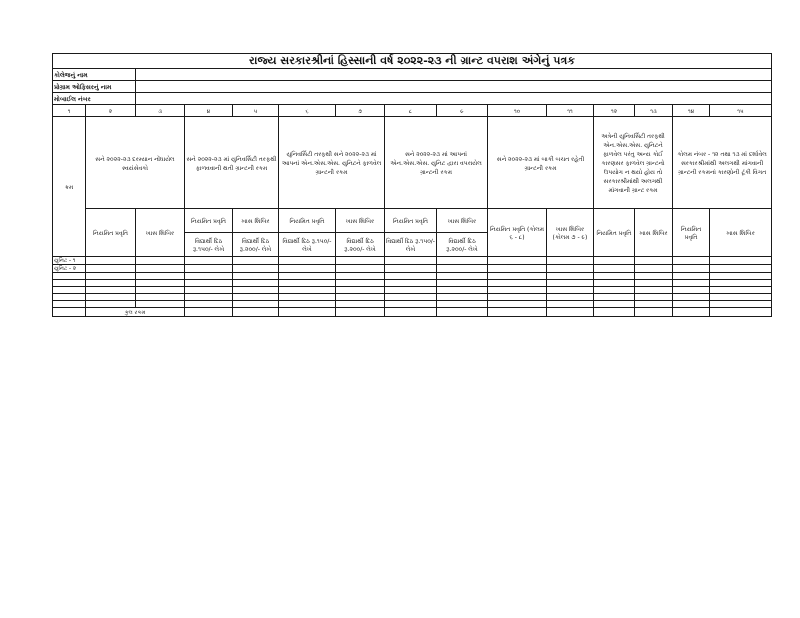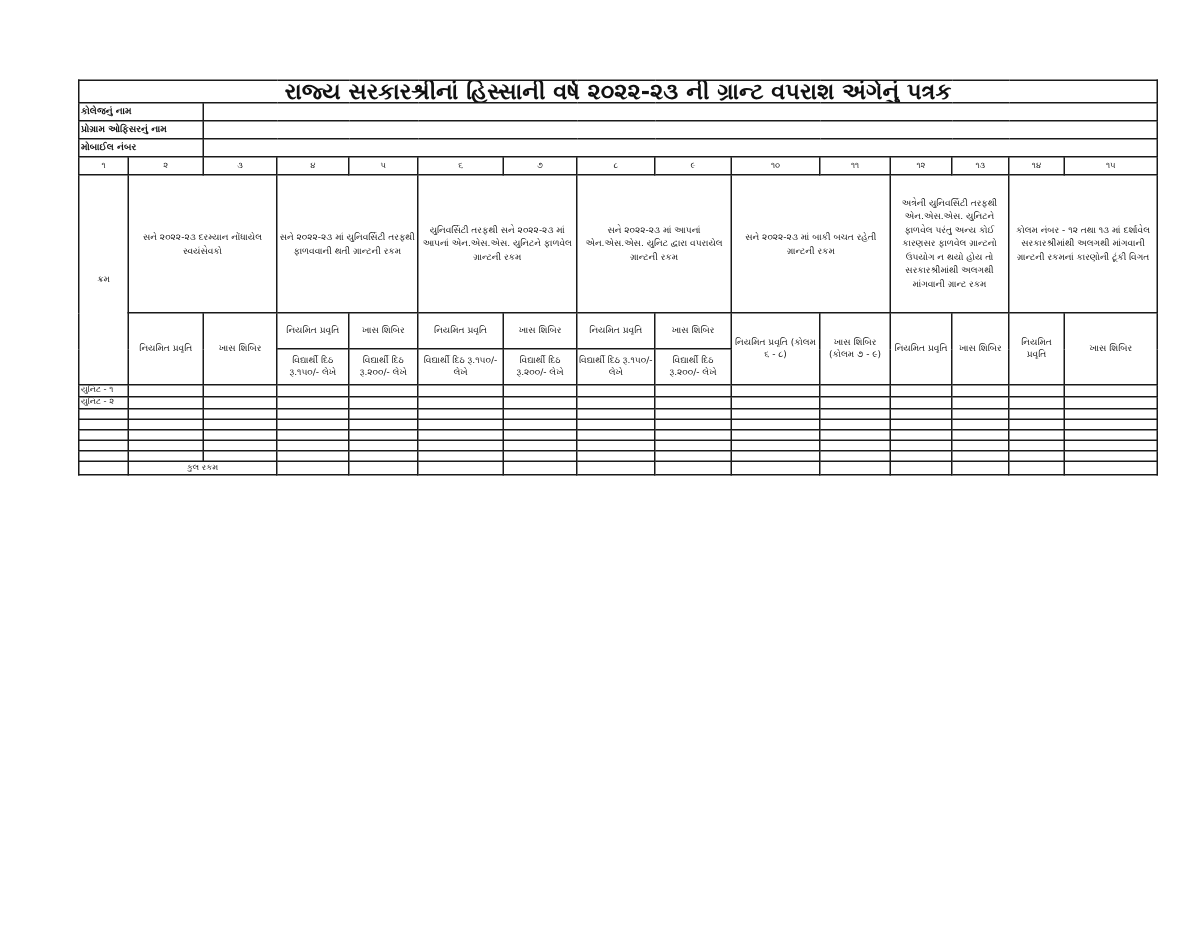--- a/index.html
+++ b/index.html
@@ -3,21 +3,21 @@
 <meta charset="utf-8">
 <style>
   html, body { margin:0; padding:0; background:#ffffff; }
   body { width:800px; height:618px; position:relative; overflow:hidden;
          font-family:"DejaVu Sans", sans-serif; color:#111; }
   .sheet { position:absolute; left:52px; top:53px; width:719px; }
   table { border-collapse:collapse; table-layout:fixed; width:719px; }
   td { border:1px solid #1a1a1a; padding:0 1px; font-size:6px; line-height:8px;
        text-align:center; vertical-align:middle; overflow:hidden; }
   td.thick-top { border-top:1.6px solid #111; }
-  .title { font-size:15px; font-weight:bold; height:14px; line-height:12px; }
+  .title { font-size:11px; font-weight:bold; height:14px; line-height:12px; }
   .label { text-align:left; font-size:6.2px; font-weight:bold; height:11px; }
   .num { font-size:5.6px; height:11px; line-height:10px; }
   .h1 { height:91px; font-size:6px; line-height:9px; }
   .h2 { height:23px; }
   .h3 { height:23px; }
   .row { height:7px; }
   .unit { text-align:left; font-size:5.6px; line-height:7px; }
   .total { height:8px; font-size:5.6px; }
 </style>
 </head>

